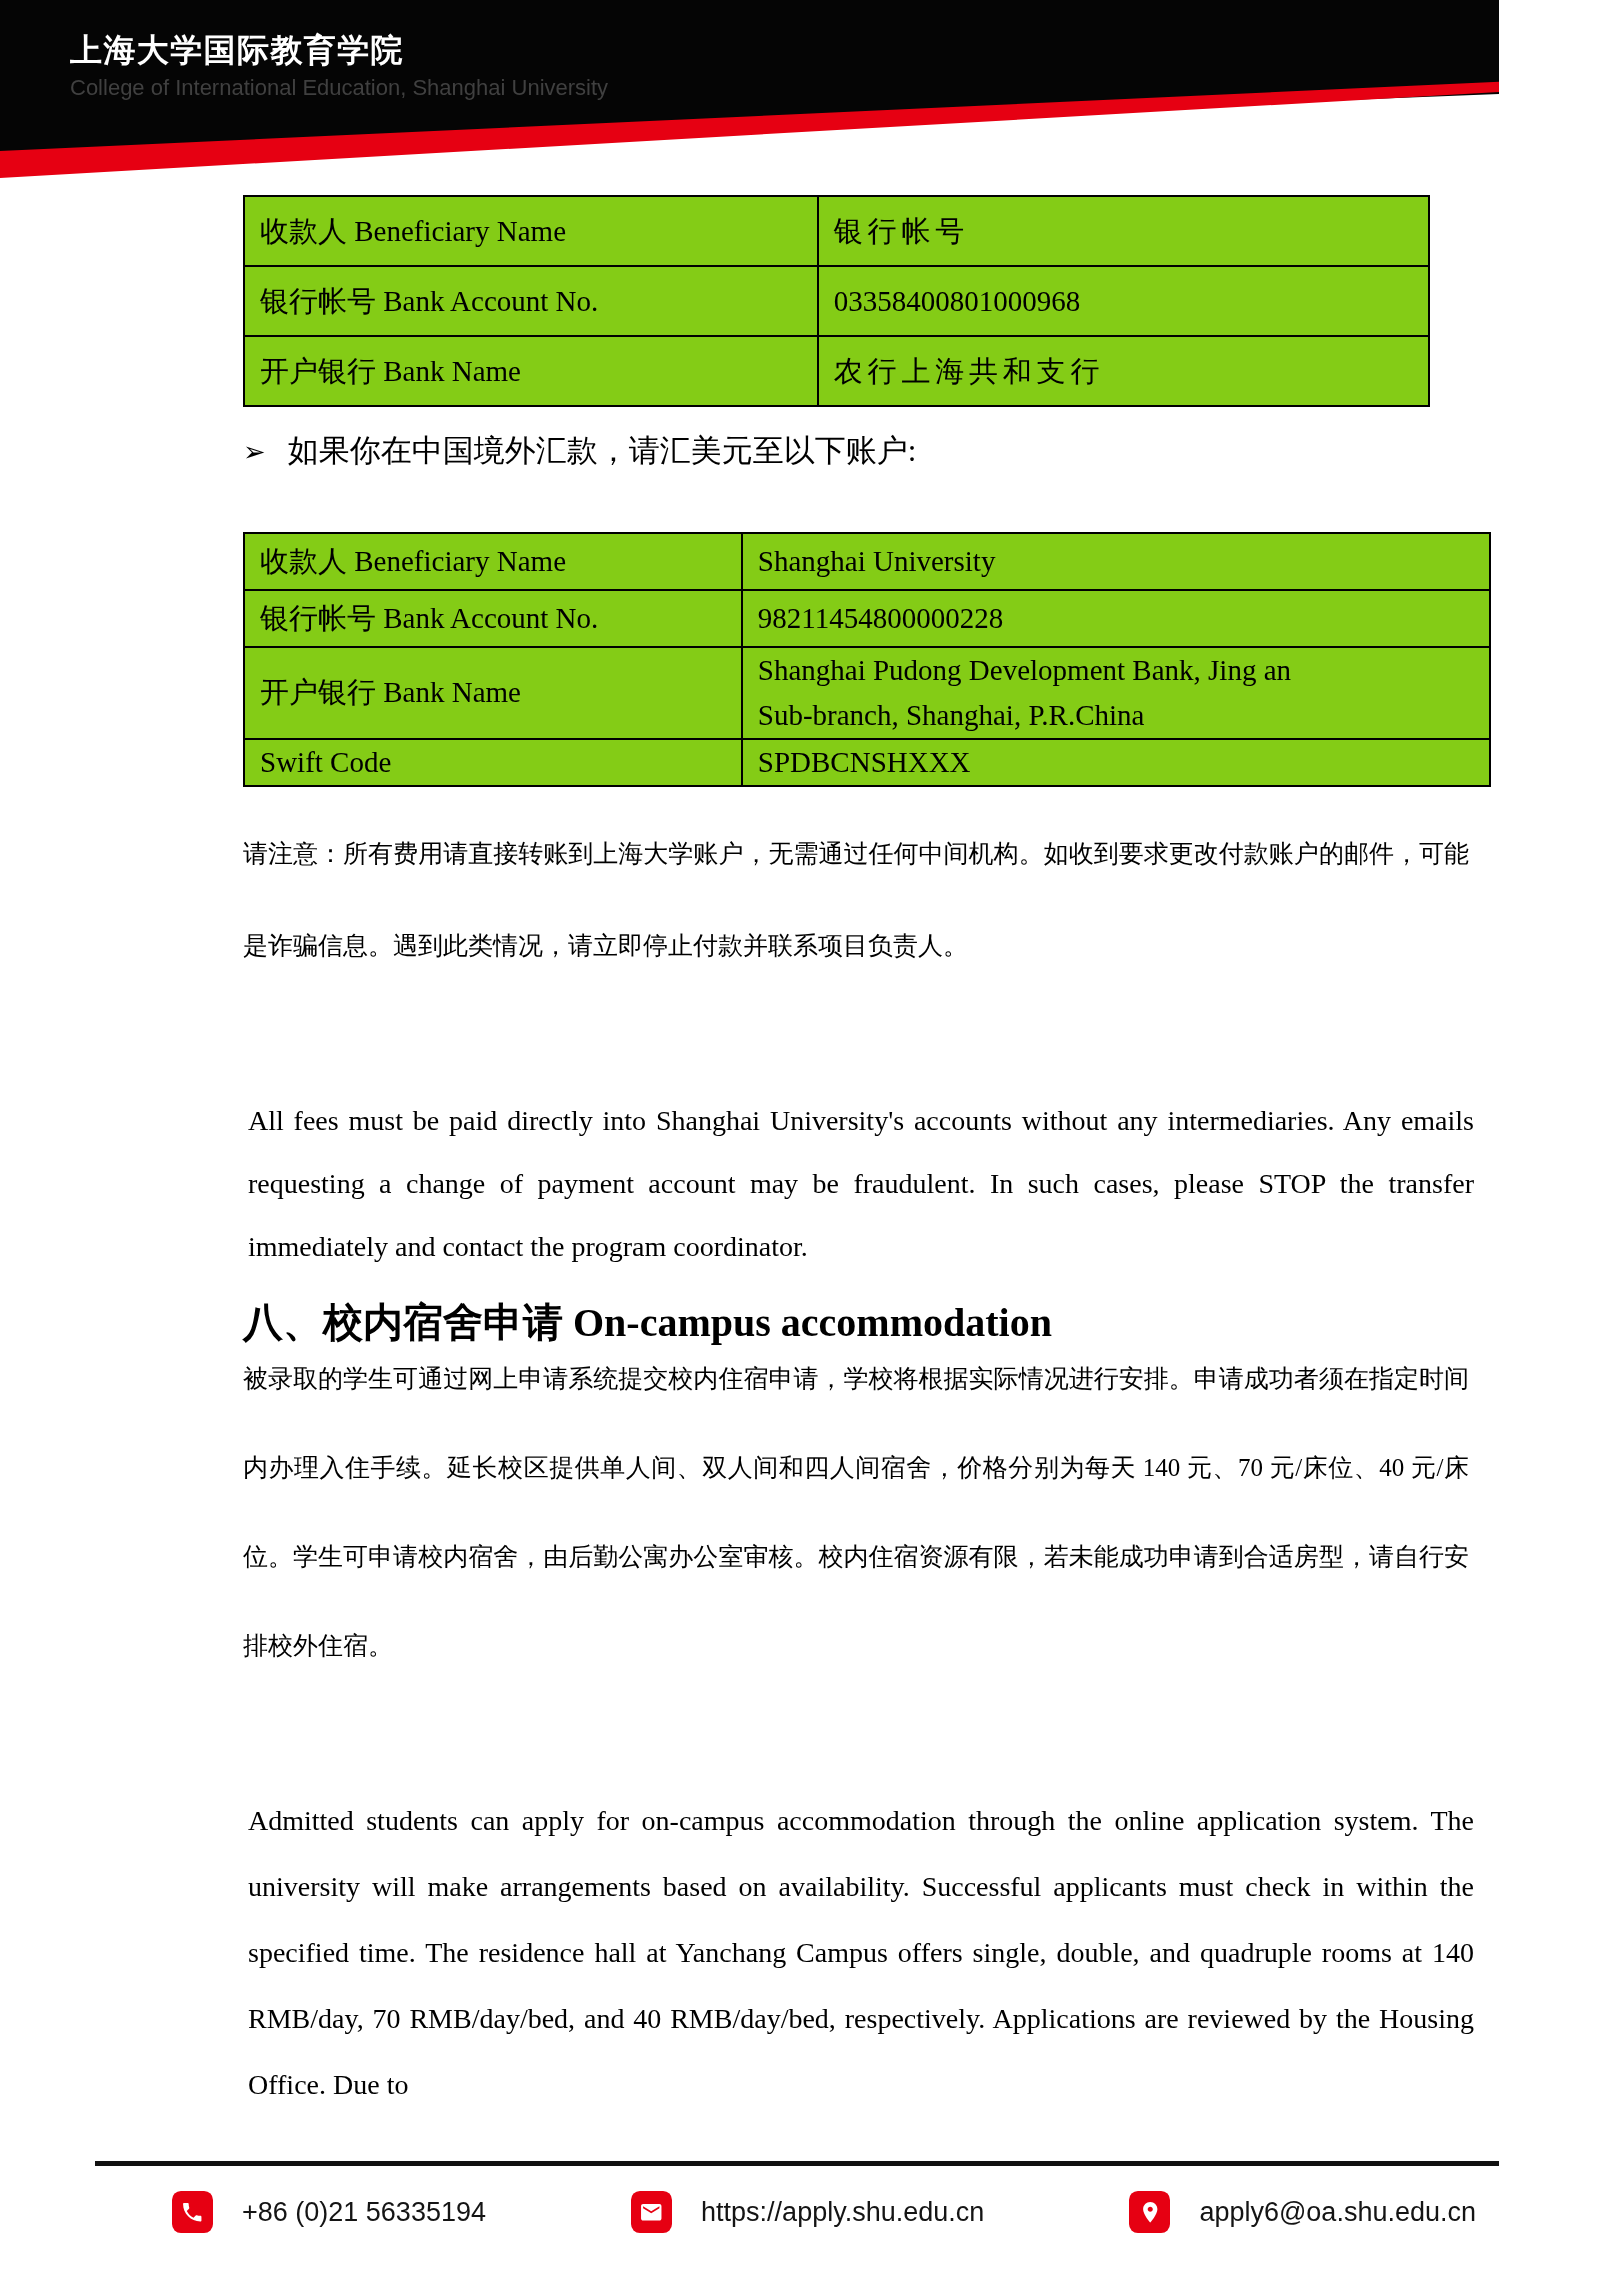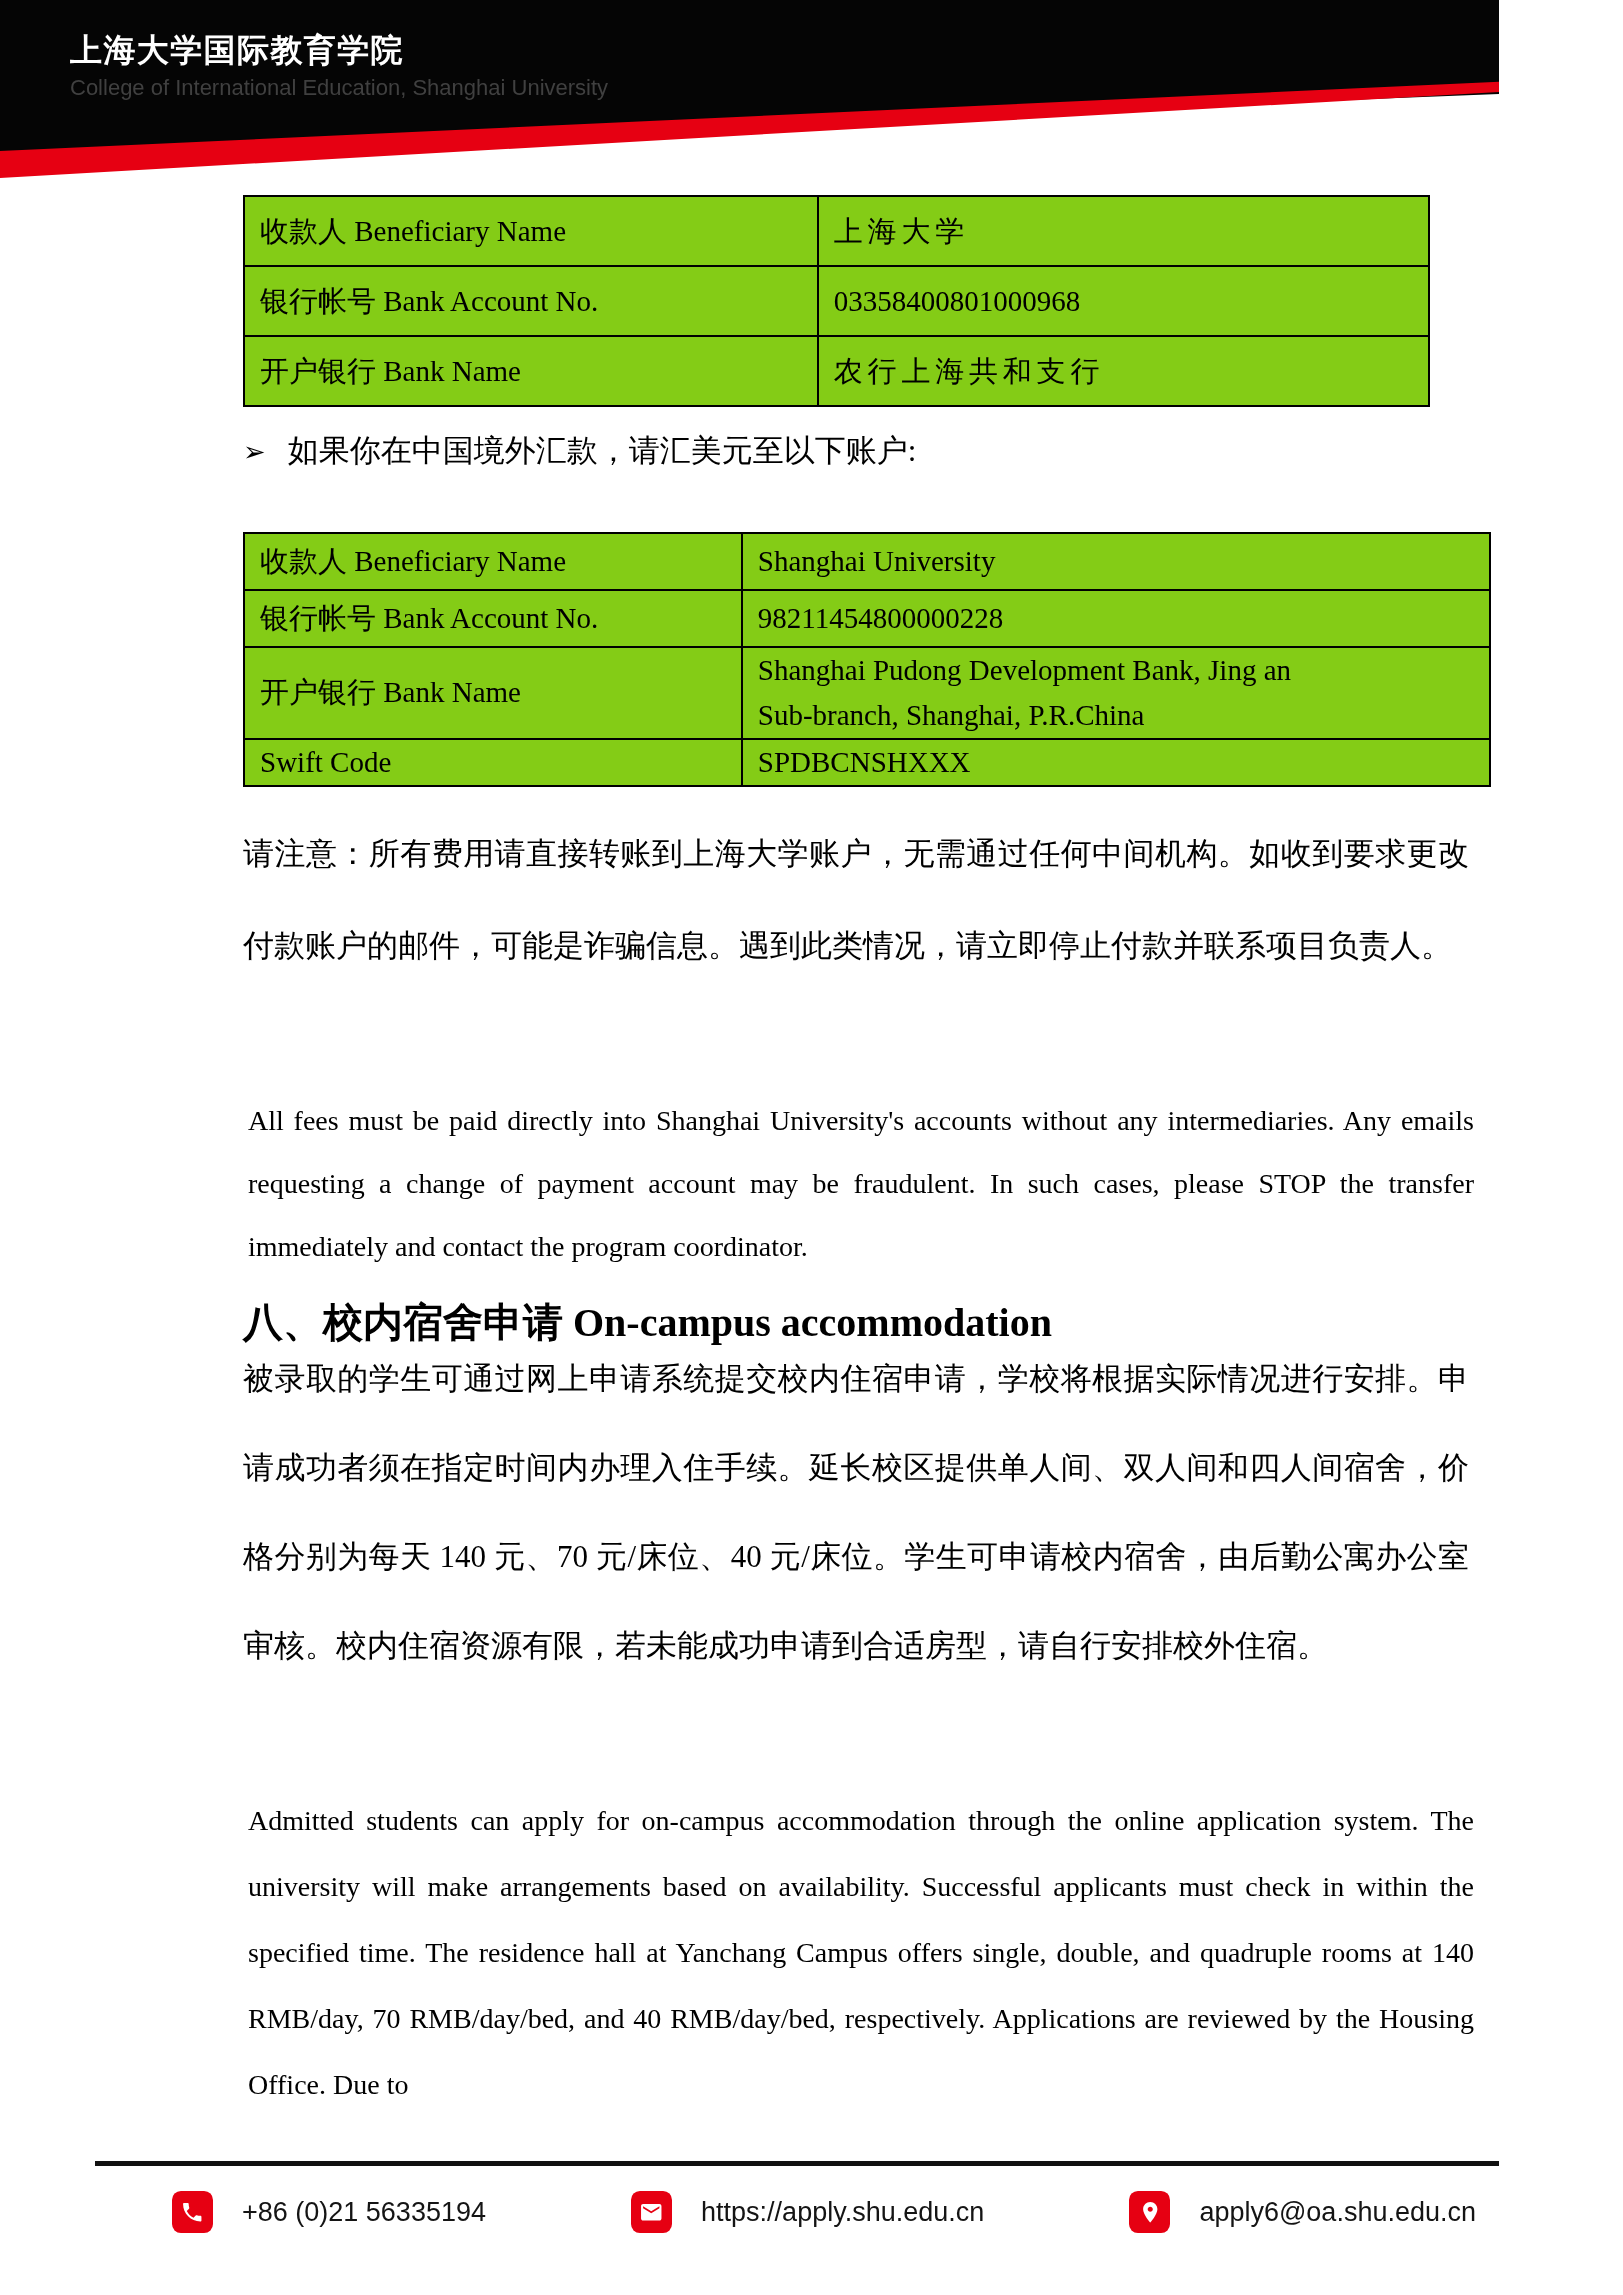--- a/index.html
+++ b/index.html
@@ -37,21 +37,21 @@
   .t2 tr:nth-child(2) td{ height:55px; }
   .t2 tr:nth-child(3) td{ height:89px; }
   .t2 tr:nth-child(4) td{ height:44px; }
   .zh-sp{ letter-spacing:4.8px; }
 
   
   .bullet-line{ position:absolute; left:243px; top:430px; font-size:31px;
     white-space:nowrap; }
   .bullet-line .arrow{ font-size:27px; margin-right:22px; }
   .bullet-en{ position:absolute; left:303px; top:488px; font-size:28px; }
-  .zh-para{ position:absolute; left:243px; width:1226px; font-size:31px;
+  .zh-para{ position:absolute; left:243px; width:1226px; font-size:25px;
     line-height:92px; text-align:justify; }
   .en-para{ position:absolute; left:248px; width:1226px; font-size:28px;
     line-height:63px; text-align:justify; }
   .notice-zh{ top:808px; }
   .notice-en{ top:1089px; }
   .section-heading{ position:absolute; left:243px; top:1287px; font-size:40px;
     font-weight:bold;margin-top:8px; }
   .acc-zh{ top:1334px; line-height:89px; }
   .acc-en{ top:1788px; line-height:66px; }
 
@@ -76,21 +76,21 @@
     <div class="hdr-black"></div>
     <div class="hdr-red"></div>
     <div class="h-title">上海大学国际教育学院</div>
     <div class="h-sub">College of International Education, Shanghai University</div>
   </div>
 
   <table class="bank-table t1">
     <tbody>
         <tr>
       <td class="lbl">收款人 Beneficiary Name</td>
-      <td class="val zh-sp">上海大学</td>
+      <td class="val zh-sp">银行帐号</td>
     </tr>
     <tr>
       <td class="lbl">银行帐号  Bank Account No.</td>
       <td class="val">03358400801000968</td>
     </tr>
     <tr>
       <td class="lbl">开户银行 Bank Name</td>
       <td class="val zh-sp">农行上海共和支行</td>
     </tr>
   </tbody>

